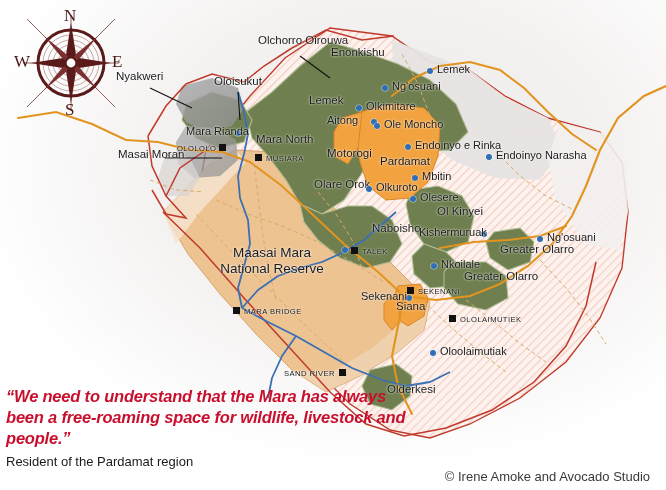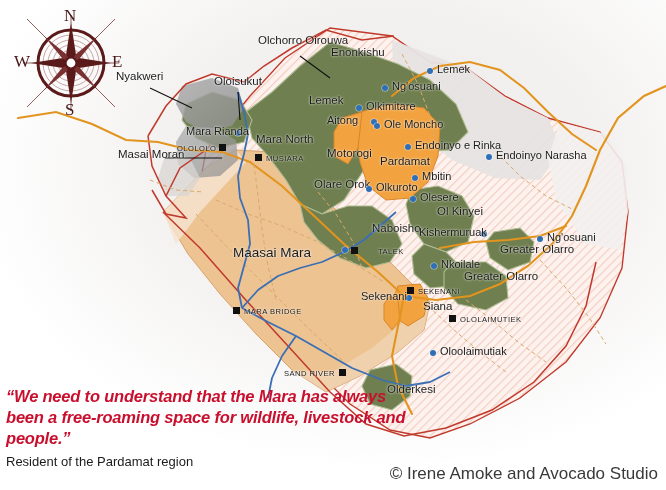--- a/index.html
+++ b/index.html
@@ -57,22 +57,22 @@
   }
   #quote-text{
     font-size:16.5px;font-weight:bold;font-style:italic;
     color:#c8102e;line-height:1.27;letter-spacing:-.2px;
     margin:0;
   }
   #quote-attrib{
     font-size:13px;color:#1b1b1b;margin:6px 0 0 0;line-height:1.1;
   }
   #credit{
-    position:absolute;right:8px;bottom:6px;
-    font-size:17px;color:#3a3a3a;
+    position:absolute;right:16px;bottom:6px;
+    font-size:13px;color:#3a3a3a;
   }
 </style>
 </head>
 <body>
 
 <div id="map-root">
 
   <svg id="map-svg" viewBox="0 0 666 490">
     <defs>
       <pattern id="hatch" width="6" height="6" patternTransform="rotate(45)" patternUnits="userSpaceOnUse">
@@ -260,25 +260,26 @@
   <div class="lbl conserv" style="left:331px;top:46px;">Enonkishu</div>
   <div class="lbl conserv" style="left:309px;top:94px;">Lemek</div>
   <div class="lbl conserv" style="left:256px;top:133px;">Mara North</div>
   <div class="lbl conserv" style="left:327px;top:147px;">Motorogi</div>
   <div class="lbl conserv" style="left:380px;top:155px;">Pardamat</div>
   <div class="lbl conserv2" style="left:314px;top:178px;width:42px;">Olare Orok</div>
   <div class="lbl conserv" style="left:361px;top:222px;padding-left:11px;">Naboisho</div>
   <div class="lbl conserv" style="left:437px;top:205px;">Ol Kinyei</div>
   <div class="lbl conserv2" style="left:500px;top:243px;width:52px;">Greater Olarro</div>
   <div class="lbl conserv2" style="left:464px;top:270px;width:52px;">Greater Olarro</div>
-  <div class="lbl conserv" style="left:396px;top:300px;margin-left:27px;">Siana</div>
+  <div class="lbl conserv" style="left:396px;top:300px;">Siana</div>
   <div class="lbl conserv" style="left:387px;top:383px;">Olderkesi</div>
 
   <div class="lbl reserve" style="left:206px;top:245px;width:132px;">
     <span>Maasai Mara</span><br>
+    <span>National Reserve</span>
   </div>
 
   <div class="dot" style="left:427px;top:68px;"></div>
   <div class="lbl village" style="left:437px;top:64px;">Lemek</div>
 
   <div class="dot" style="left:382px;top:85px;"></div>
   <div class="lbl village" style="left:392px;top:81px;">Ng'osuani</div>
 
   <div class="dot" style="left:356px;top:105px;"></div>
   <div class="lbl village" style="left:366px;top:101px;">Olkimitare</div>
@@ -324,21 +325,21 @@
   <div class="dot" style="left:235px;top:130px;"></div>
   <div class="lbl village" style="left:186px;top:126px;">Mara Rianda</div>
 
   <div class="sq" style="left:219px;top:144px;"></div>
   <div class="lbl gate" style="left:177px;top:145px;">OLOLOLO</div>
 
   <div class="sq" style="left:255px;top:154px;"></div>
   <div class="lbl gate" style="left:266px;top:155px;">MUSIARA</div>
 
   <div class="sq" style="left:351px;top:247px;"></div>
-  <div class="lbl gate" style="left:362px;top:248px;margin-left:16px;">TALEK</div>
+  <div class="lbl gate" style="left:362px;top:248px;">TALEK</div>
 
   <div class="sq" style="left:407px;top:287px;"></div>
   <div class="lbl gate" style="left:418px;top:288px;">SEKENANI</div>
 
   <div class="sq" style="left:449px;top:315px;"></div>
   <div class="lbl gate" style="left:460px;top:316px;">OLOLAIMUTIEK</div>
 
   <div class="sq" style="left:233px;top:307px;"></div>
   <div class="lbl gate" style="left:244px;top:308px;">MARA BRIDGE</div>
 

